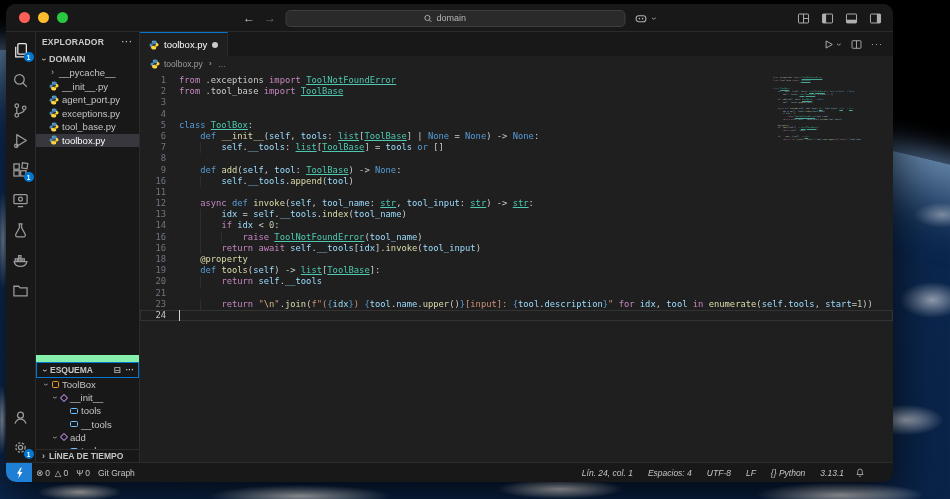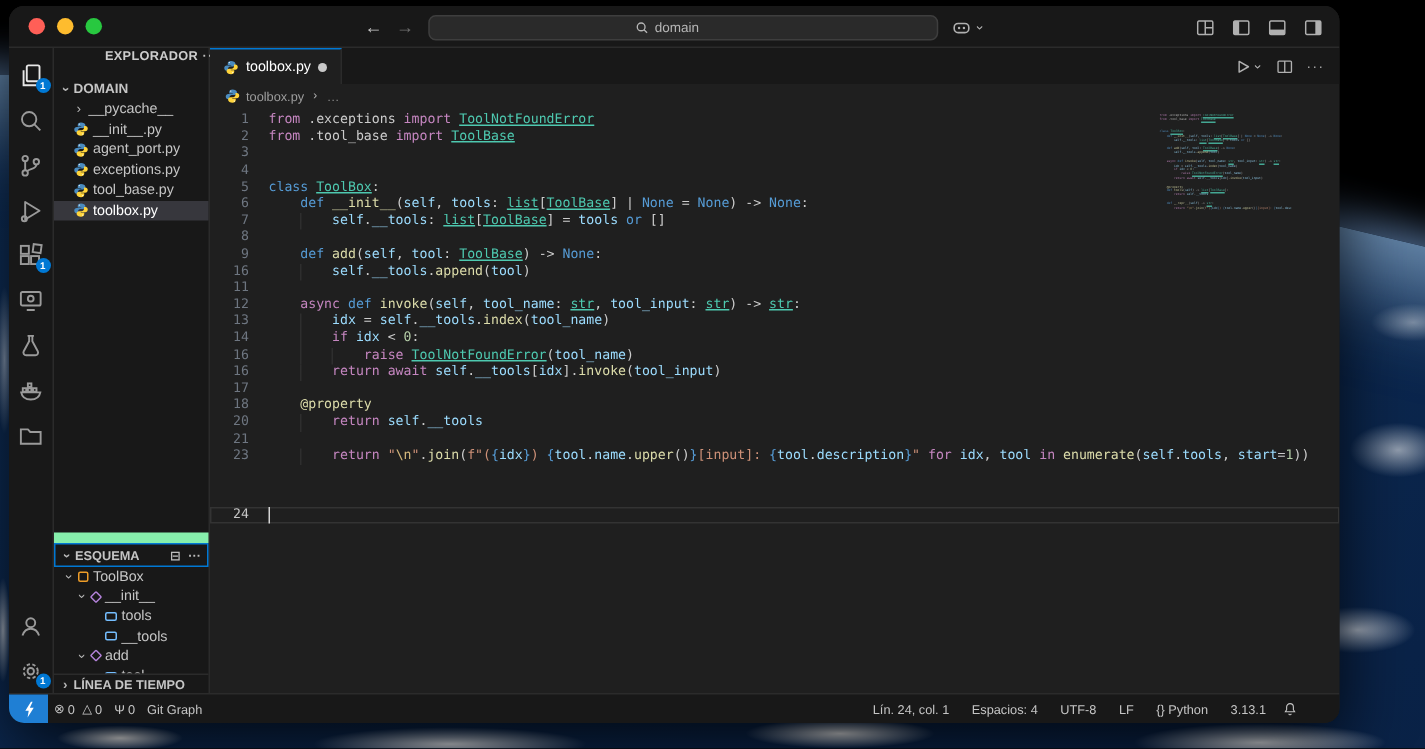--- a/index.html
+++ b/index.html
@@ -36,21 +36,21 @@
   .t-right svg{display:block;}
   
   .main{flex:1;display:flex;min-height:0;}
   .activitybar{width:30px;flex:none;background:#181818;border-right:1px solid #2b2b2b;display:flex;flex-direction:column;align-items:center;padding-top:3px;}
   .act-item{width:28px;height:30px;display:flex;align-items:center;justify-content:center;position:relative;cursor:pointer;}
   .badge{position:absolute;right:1px;bottom:3px;min-width:10px;height:10px;border-radius:50%;background:#0078d4;color:#fff;
     font-size:6.5px;display:flex;align-items:center;justify-content:center;font-weight:bold;}
   .act-spacer{margin-top:auto;}
   
   .sidebar{width:104px;flex:none;background:#181818;border-right:1px solid #2b2b2b;display:flex;flex-direction:column;min-height:0;font-size:9.5px;color:#c5c5c5;}
-  .pane-header{height:20px;flex:none;display:flex;padding:0 6px;font-size:8.5px;font-weight:bold;letter-spacing:.2px;color:#cccccc;gap:3px;margin-left:28px;}
+  .pane-header{height:20px;flex:none;display:flex;align-items:center;padding:0 6px;font-size:8.5px;font-weight:bold;letter-spacing:.2px;color:#cccccc;gap:3px;}
   .pane-header .dots{margin-left:auto;color:#bdbdbd;letter-spacing:1px;cursor:pointer;}
   .tree-row{height:13.5px;flex:none;display:flex;align-items:center;gap:3px;padding-left:13px;cursor:pointer;white-space:nowrap;}
   .tree-row.sel{background:#37373d;color:#fff;}
   .section-row{height:14px;display:flex;align-items:center;gap:2px;padding-left:4px;font-weight:bold;font-size:9px;cursor:pointer;}
   .chev{display:inline-block;color:#b5b5b5;font-size:9px;line-height:1;transform:rotate(90deg);width:7px;text-align:center;flex:none;}
   .chev.closed{transform:none;}
   .outline-block{margin-top:auto;border-top:7px solid #86efac;flex:none;}
   .outline-header{height:16px;display:flex;align-items:center;gap:2px;padding:0 4px;font-size:8.5px;font-weight:bold;
     border:1px solid #0078d4;cursor:pointer;}
   .outline-header .hicons{margin-left:auto;display:flex;gap:5px;align-items:center;color:#bdbdbd;}
@@ -63,36 +63,36 @@
   
   .editor{flex:1;min-width:0;display:flex;flex-direction:column;background:#1f1f1f;}
   .tabbar{height:24px;flex:none;background:#181818;display:flex;align-items:stretch;}
   .tab{display:flex;align-items:center;gap:5px;padding:0 9px;background:#1f1f1f;border-top:1px solid #0078d4;
     border-right:1px solid #2b2b2b;color:#fff;font-size:9.5px;cursor:pointer;}
   .mod-dot{width:6px;height:6px;border-radius:50%;background:#c9c9c9;}
   .tab-actions{margin-left:auto;display:flex;align-items:center;gap:9px;padding-right:10px;color:#b0b0b0;}
   .breadcrumb{height:16px;flex:none;display:flex;align-items:center;gap:4px;padding-left:10px;font-size:8.5px;color:#9d9d9d;}
   .code{flex:1;position:relative;overflow:hidden;font-family:"DejaVu Sans Mono","Liberation Mono",monospace;font-size:8.8px;line-height:11.2px;padding-top:3px;}
   .crow{display:flex;height:11.2px;position:relative;}
-  .crow.cur{box-shadow:inset 0 0 0 1px #333333;margin-top:28px;}
+  .crow.cur{box-shadow:inset 0 0 0 1px #333333;}
   .gut{width:26px;flex:none;text-align:right;color:#6e7681;user-select:none;cursor:pointer;}
   .crow.cur .gut{color:#c6c6c6;}
   .ctext{margin-left:13px;white-space:pre;position:relative;}
   .guide{position:absolute;top:0;bottom:0;width:1px;background:#2e2e2e;}
   .cursor{position:absolute;left:0;top:0;width:1px;height:11px;background:#d4d4d4;}
   .tk-pl{color:#cccccc;} .tk-kw{color:#569cd6;} .tk-ctrl{color:#c586c0;} .tk-type{color:#4ec9b0;text-decoration:underline;}
   .tk-fn{color:#dcdcaa;} .tk-var{color:#9cdcfe;} .tk-str{color:#ce9178;} .tk-esc{color:#d7ba7d;}
   .tk-num{color:#b5cea8;} .tk-fb{color:#569cd6;}
   .minimap{position:absolute;top:4px;right:32px;width:88px;height:140px;overflow:hidden;font-size:2px;line-height:2.8px;opacity:.8;cursor:pointer;}
   .mrow{height:2.8px;white-space:pre;}
   
   .statusbar{height:20px;flex:none;background:#181818;border-top:1px solid #2b2b2b;display:flex;align-items:center;font-size:8.5px;color:#c5c5c5;}
   .remote{width:26px;height:100%;background:#1f7fd4;display:flex;align-items:center;justify-content:center;flex:none;cursor:pointer;}
   .sb-item{display:flex;align-items:center;gap:2px;padding:0 4px;cursor:pointer;white-space:nowrap;}
-  .sb-right{margin-left:auto;display:flex;align-items:center;gap:7px;padding-right:28px;}
+  .sb-right{margin-left:auto;display:flex;align-items:center;gap:7px;padding-right:28px;font-style:italic;}
   .glyph{font-size:8.5px;}
   svg{display:block;}
 </style>
 </head>
 <body>
 
 <div class="stage">
   <div class="earth"></div>
   <div class="clouds"></div>
 
@@ -501,26 +501,26 @@
             </div>
             <div class="crow">
               <div class="gut">16</div>
               <div class="ctext"><span class="tk-pl">            </span><span class="tk-ctrl">raise</span><span class="tk-pl"> </span><span class="tk-type">ToolNotFoundError</span><span class="tk-pl">(</span><span class="tk-var">tool_name</span><span class="tk-pl">)</span><span class="guide" style="left: 4ch;"></span><span class="guide" style="left: 8ch;"></span></div>
             </div>
             <div class="crow">
               <div class="gut">16</div>
               <div class="ctext"><span class="tk-pl">        </span><span class="tk-ctrl">return</span><span class="tk-pl"> </span><span class="tk-ctrl">await</span><span class="tk-pl"> </span><span class="tk-var">self</span><span class="tk-pl">.</span><span class="tk-var">__tools</span><span class="tk-pl">[</span><span class="tk-var">idx</span><span class="tk-pl">].</span><span class="tk-fn">invoke</span><span class="tk-pl">(</span><span class="tk-var">tool_input</span><span class="tk-pl">)</span><span class="guide" style="left: 4ch;"></span></div>
             </div>
             <div class="crow">
-              <div class="gut">17</div>
-              <div class="ctext"></div>
-            </div>
-            <div class="crow">
               <div class="gut">18</div>
               <div class="ctext"><span class="tk-pl">    </span><span class="tk-fn">@property</span></div>
+            </div>
+            <div class="crow">
+              <div class="gut">19</div>
+              <div class="ctext"><span class="tk-pl">    </span><span class="tk-kw">def</span><span class="tk-pl"> </span><span class="tk-fn">tools</span><span class="tk-pl">(</span><span class="tk-var">self</span><span class="tk-pl">) -&gt; </span><span class="tk-type">list</span><span class="tk-pl">[</span><span class="tk-type">ToolBase</span><span class="tk-pl">]:</span></div>
             </div>
             <div class="crow">
               <div class="gut">20</div>
               <div class="ctext"><span class="tk-pl">        </span><span class="tk-ctrl">return</span><span class="tk-pl"> </span><span class="tk-var">self</span><span class="tk-pl">.</span><span class="tk-var">__tools</span><span class="guide" style="left: 4ch;"></span></div>
             </div>
             <div class="crow">
               <div class="gut">21</div>
               <div class="ctext"></div>
             </div>
             <div class="crow">

